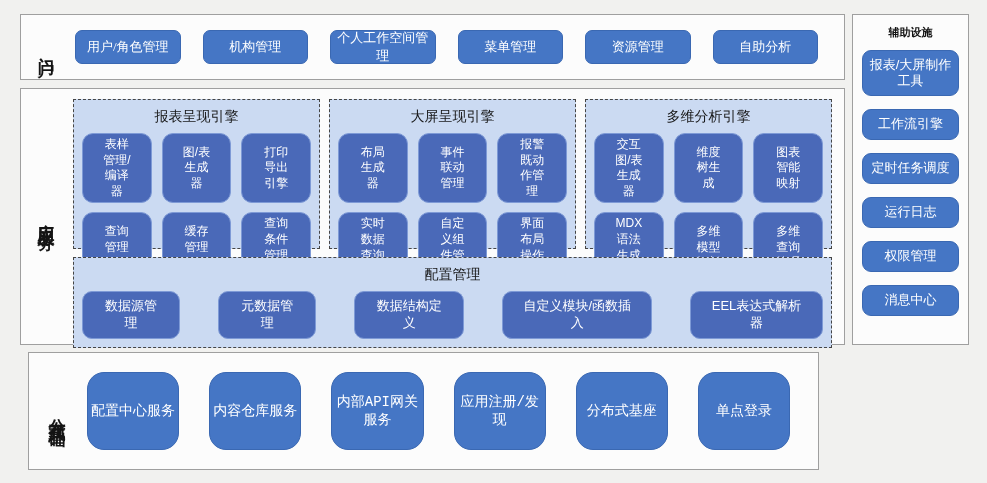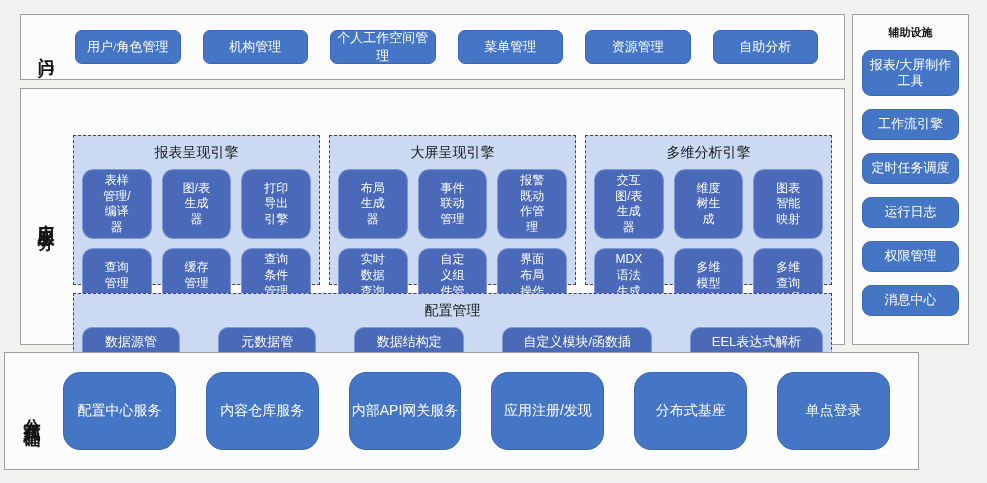--- a/index.html
+++ b/index.html
@@ -33,37 +33,37 @@
   
   #aux { left:852px; top:14px; width:117px; height:331px; display:flex; flex-direction:column; padding:8px 9px 10px; }
   #aux .aux-title { text-align:center; font-weight:bold; font-size:11px; color:#141414; margin:2px 0 10px; }
   #aux .aux-list { flex:1; display:flex; flex-direction:column; gap:13px; }
   #aux .btn { width:100%; min-height:31px; border-radius:9px; font-size:13px; line-height:1.25; padding:3px 4px; }
   #aux .btn.tall { min-height:46px; }
   
   #app { left:20px; top:88px; width:825px; height:257px; display:flex; }
   #app .label-col { width:50px; }
   #app .content { flex:1; display:flex; flex-direction:column; padding:10px 12px 8px 2px; }
-  .engine-row { display:flex; gap:9px; height:150px;margin-top:36px; }
+  .engine-row { display:flex; gap:9px; height:150px; }
   .panel {
     background:#cbdaf2; border:1px dashed #454545;
     display:flex; flex-direction:column; padding:5px 8px 8px;
   }
   .engine { flex:1; }
   .panel-title { text-align:center; font-size:14px; color:#161616; margin:3px 0 7px; }
   .engine-grid { flex:1; display:grid; grid-template-columns:repeat(3,1fr); gap:9px 10px; }
   .engine-grid .btn, .cfg-row .btn {
     background:#4a69b8; border:1.5px solid #7e9ad6; border-radius:11px;
     font-size:12px; line-height:1.3; padding:3px 16px;
   }
   .config { margin-top:8px; flex:1; }
   .cfg-row { flex:1; display:flex; align-items:center; justify-content:center; gap:38px; }
   .cfg-row .btn { min-height:42px; padding:6px 18px; font-size:13px; border-radius:10px; }
   
-  #foundation { left:4px; top:352px; width:915px; height:118px; display:flex; }
+  #foundation { left:28px; top:352px; width:791px; height:118px; display:flex;font-family:Liberation Mono, monospace; }
   #foundation .label-col { width:54px; }
   #foundation .btn-row { flex:1; display:flex; align-items:center; gap:30px; padding:0 28px 0 4px; }
   #foundation .btn { flex:1; height:78px; border-radius:17px; font-size:14px; }
 </style>
 </head>
 <body>
 
 <div class="page">
 
   <div class="section" id="portal">

